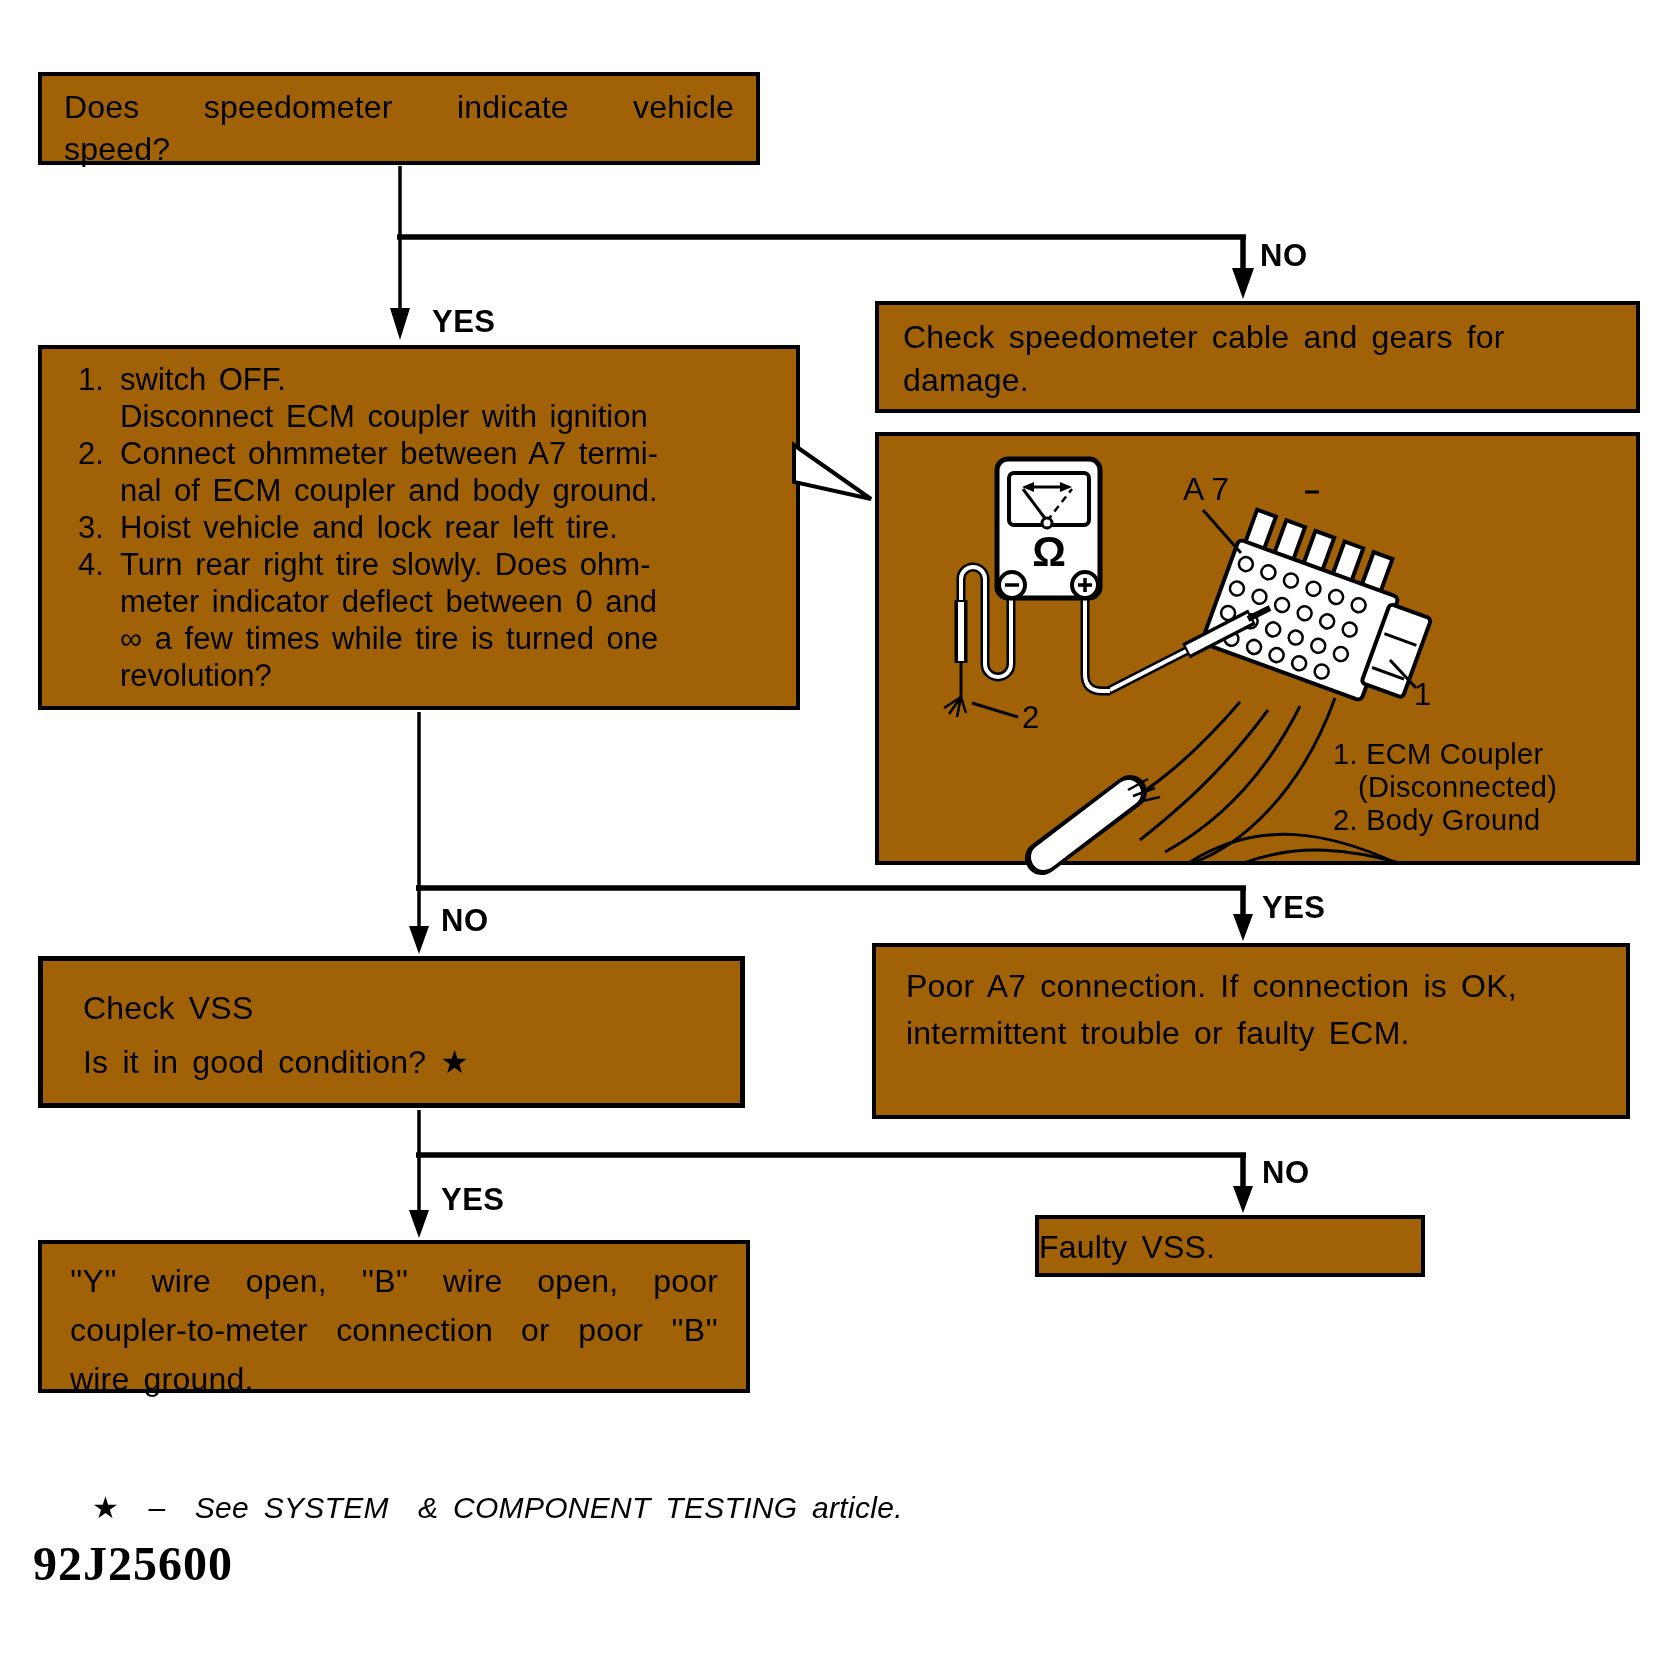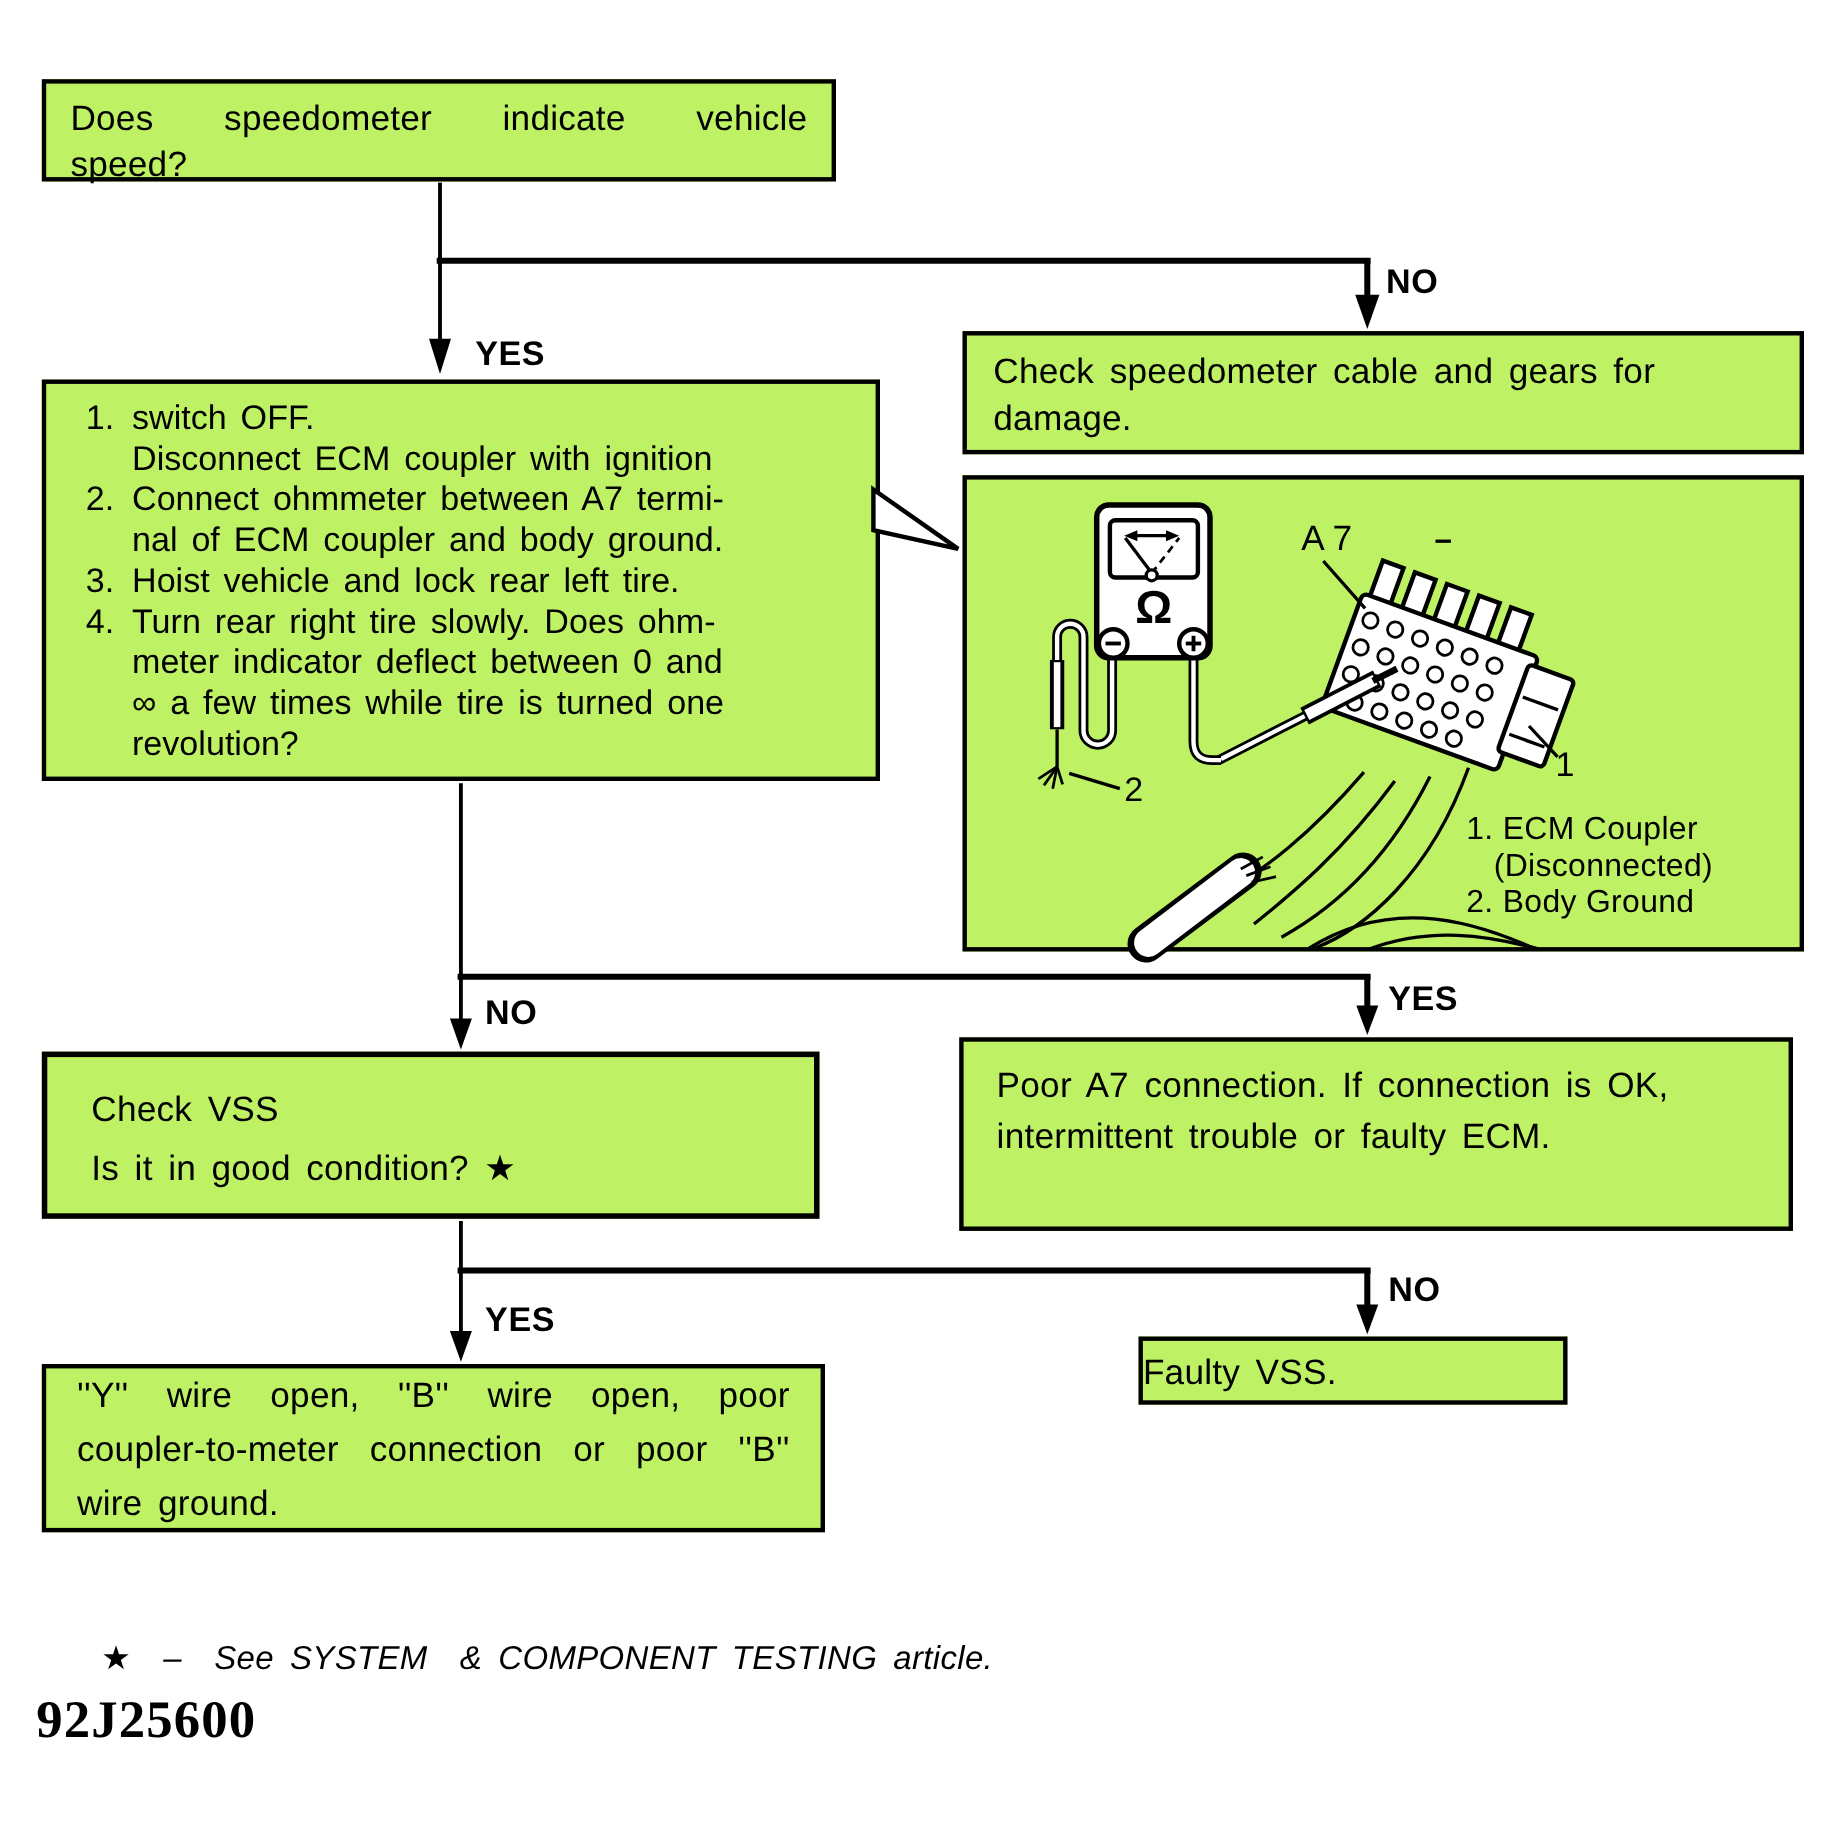--- a/index.html
+++ b/index.html
@@ -2,37 +2,37 @@
 <html><head>
 <meta charset="utf-8">
 <style>
   html,body{margin:0;padding:0;background:#e8e8e8;}
   #canvas{
     position:relative;width:1674px;height:1663px;background:#ffffff;
     font-family:"Liberation Sans","DejaVu Sans",sans-serif;color:#000;
     overflow:hidden;
   }
   .box{
-    position:absolute;background:#bef264;border:4px solid #000;
+    position:absolute;background:#a16207;border:4px solid #000;
     box-sizing:border-box;z-index:1;
   }
   .box .txt{font-size:32px;line-height:44px;word-spacing:5px;letter-spacing:0.2px;}
   .jline{text-align:justify;text-align-last:justify;}
   #box-start{left:38px;top:72px;width:722px;height:93px;padding:10px 22px;}
   #box-start .txt{line-height:42px;}
   #box-check-cable{left:875px;top:301px;width:765px;height:112px;padding:11px 24px;}
   #box-check-cable .txt{line-height:43px;}
   #box-steps{left:38px;top:345px;width:762px;height:365px;padding:12px 14px 0 36px;}
   .step-item{display:flex;font-size:31px;line-height:37px;word-spacing:4px;}
   .step-num{width:42px;flex:0 0 42px;}
   #box-check-vss{left:38px;top:956px;width:707px;height:152px;padding:20px 0 12px 40px;border-width:5px;}
   #box-check-vss .txt{line-height:54px;}
   #box-poor-a7{left:872px;top:943px;width:758px;height:176px;padding:16px 10px 0 30px;}
   #box-poor-a7 .txt{line-height:47px;}
-  #box-y-wire{left:38px;top:1240px;width:712px;height:153px;padding:0 28px;}
+  #box-y-wire{left:38px;top:1240px;width:712px;height:153px;padding:13px 28px;}
   #box-y-wire .txt{line-height:49px;}
   #box-faulty-vss{left:1035px;top:1215px;width:390px;height:62px;}
   #box-faulty-vss .txt{line-height:56px;}
   #art{position:absolute;left:0;top:0;z-index:2;pointer-events:none;}
   .label{position:absolute;z-index:3;font-size:31px;font-weight:bold;letter-spacing:0.5px;white-space:nowrap;}
   .ill-label{position:absolute;z-index:3;font-size:31px;white-space:nowrap;}
   #lbl-ohm{left:1024px;top:528px;width:50px;text-align:center;font-size:42px;font-weight:bold;z-index:3;position:absolute;}
   #lbl-a7{letter-spacing:7px;font-size:32px;}
   .legend-line{position:absolute;z-index:3;font-size:29px;white-space:nowrap;letter-spacing:0.3px;}
   #footnote{position:absolute;left:92px;top:1490px;font-size:30px;word-spacing:6px;letter-spacing:0.3px;z-index:3;white-space:pre;font-style:italic;}

